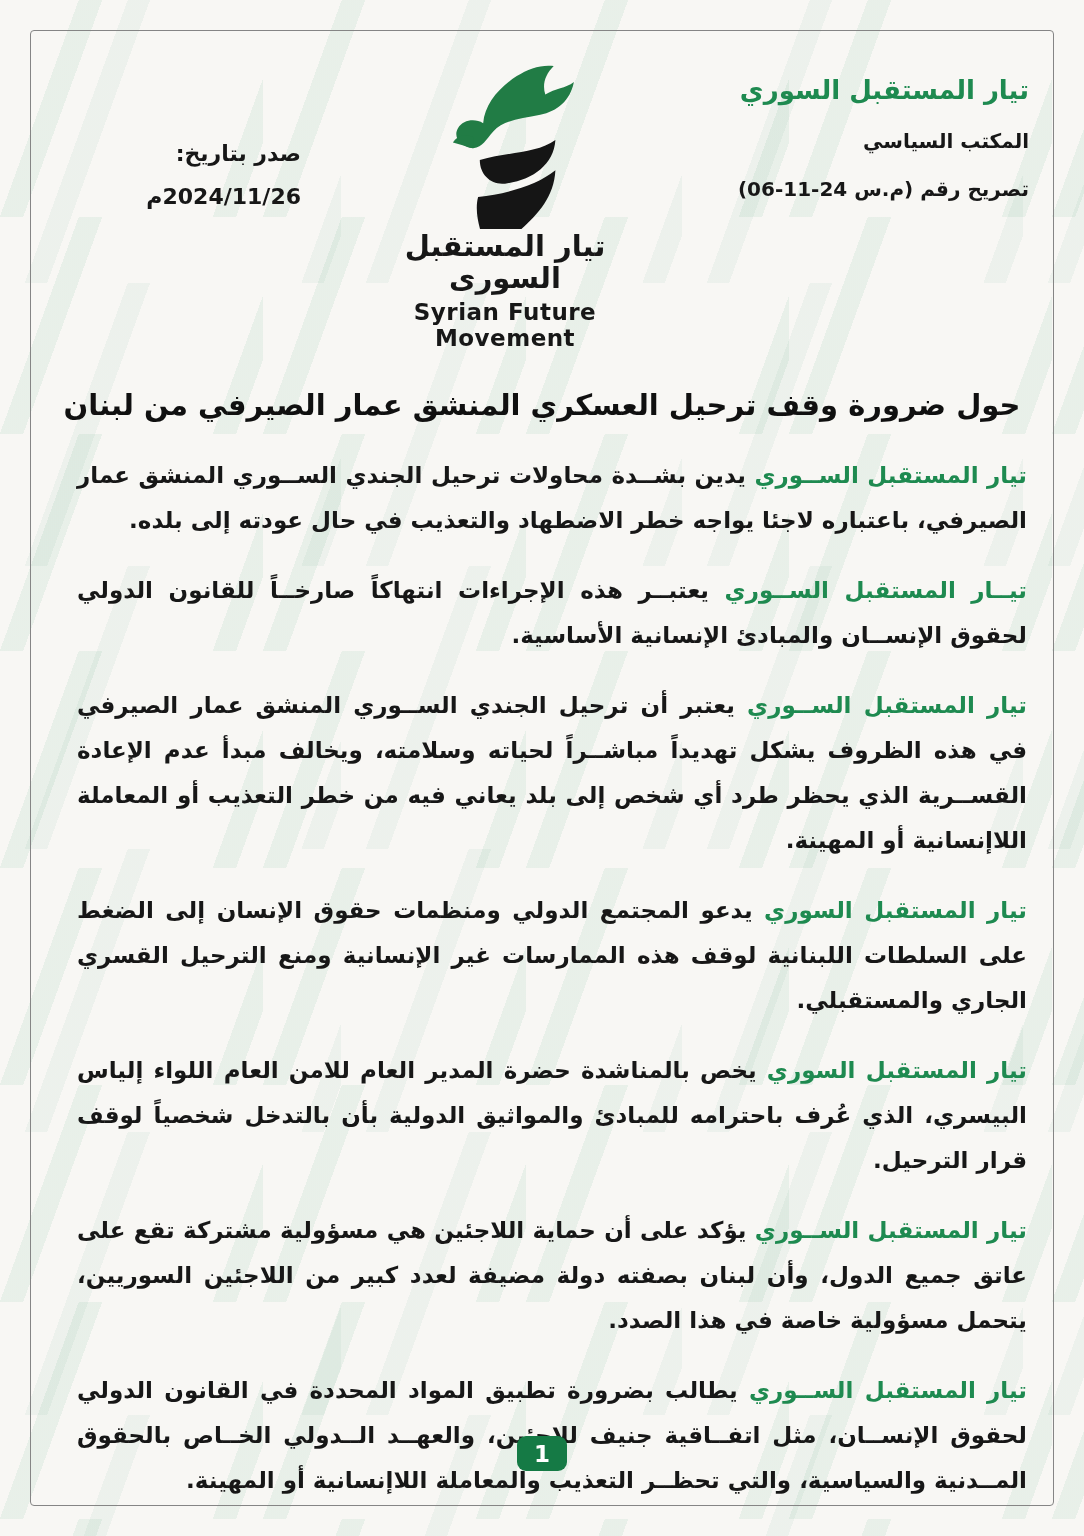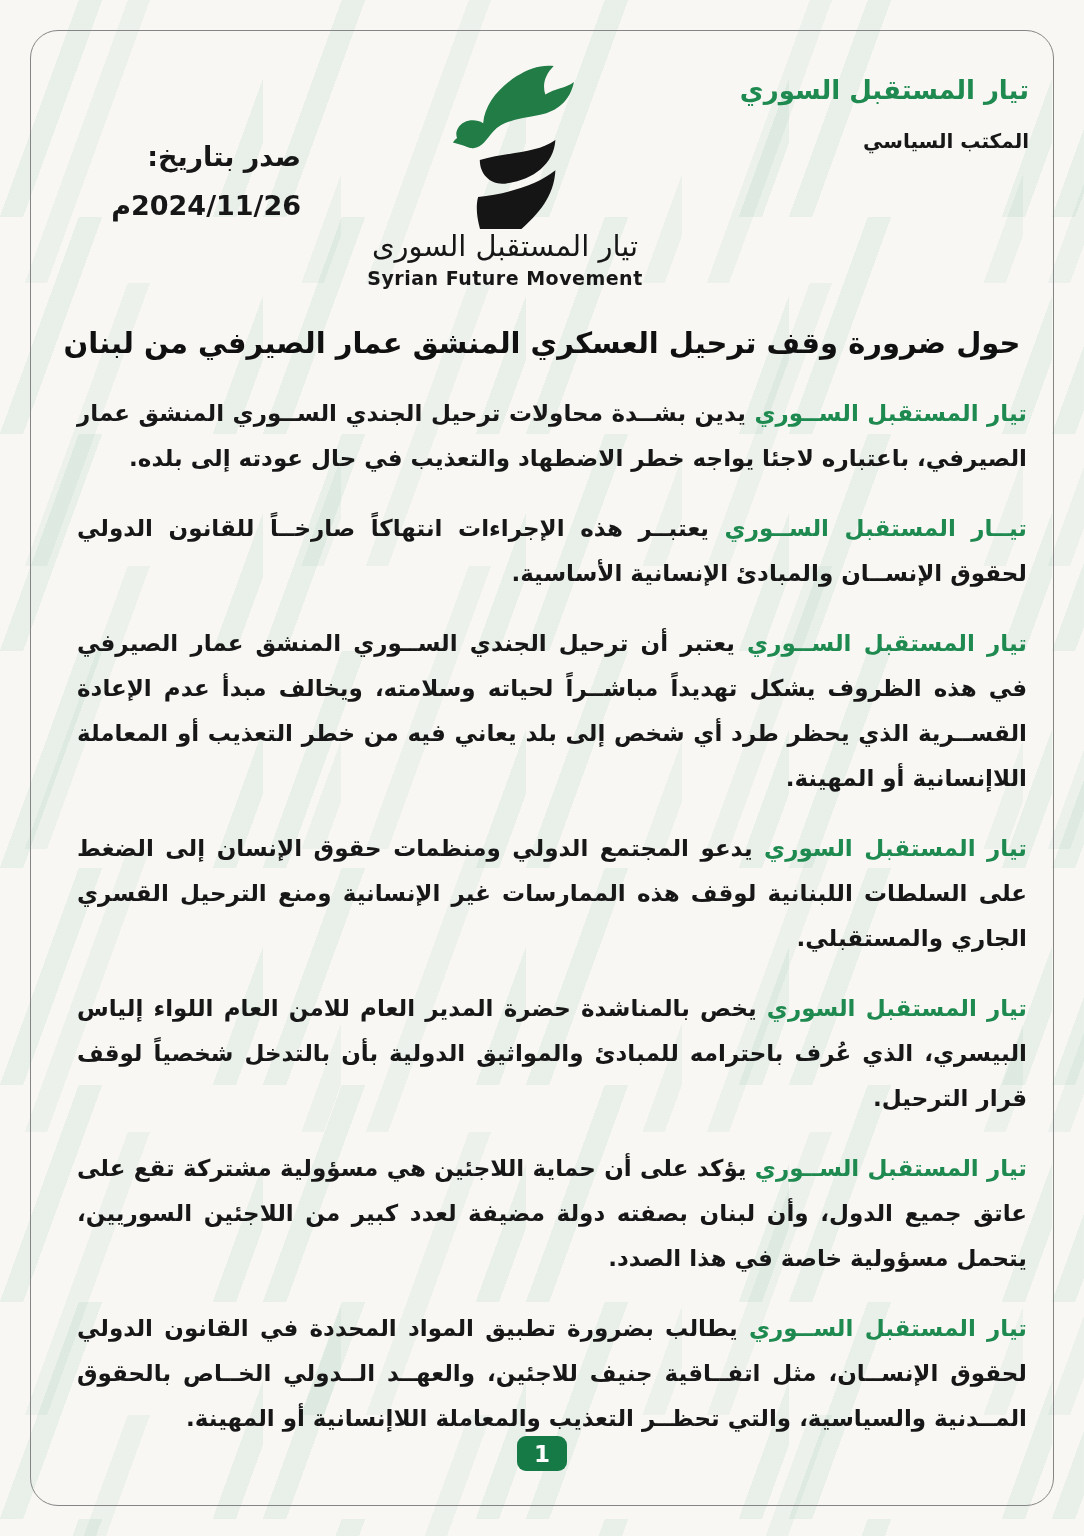--- a/index.html
+++ b/index.html
@@ -13,46 +13,46 @@
   .watermark{
     position:absolute;inset:0;pointer-events:none;
     background-image:
       repeating-linear-gradient(110deg, transparent 0 74px, rgba(32,138,83,0.07) 74px 96px, transparent 96px 200px),
       repeating-linear-gradient(110deg, transparent 0 120px, rgba(32,138,83,0.05) 120px 141px, transparent 141px 260px);
     background-size:263px 217px, 341px 283px;
   }
   .sheet{
     position:absolute;inset:30px;
     border:1.5px solid #858585;
-    border-radius:28px;
+    border-radius:4px;
     direction:rtl;
   }
   
   header{
     display:flex;justify-content:space-between;align-items:flex-start;
     padding:44px 24px 0 40px;
   }
   .hdr-org{width:320px;text-align:right;}
   .org-name{
     color:var(--accent,#1e8a50);
     font-size:26px;font-weight:800;margin:0 0 24px 0;white-space:nowrap;
   }
   .org-line{font-size:20px;font-weight:600;margin:0 0 24px 0;white-space:nowrap;}
   .hdr-logo{width:310px;text-align:center;margin-top:-14px;direction:ltr;}
   .logo-mark{display:block;margin:0 auto;}
   .logo-ar{
-    font-size:29px;font-weight:400;margin-top:2px;line-height:1.1;
+    font-size:29px;font-weight:700;margin-top:2px;line-height:1.1;
     font-family:"DejaVu Sans", sans-serif;
   }
   .logo-en{
-    font-size:19px;font-weight:800;letter-spacing:.5px;margin-top:4px;
+    font-size:23px;font-weight:800;letter-spacing:.5px;margin-top:4px;
     font-family:"DejaVu Sans", sans-serif;
   }
   .hdr-date{width:230px;text-align:right;margin-top:66px;}
-  .date-line{font-size:27px;font-weight:600;margin:0 0 18px 0;white-space:nowrap;}
+  .date-line{font-size:22px;font-weight:600;margin:0 0 18px 0;white-space:nowrap;}
   
   h1.doc-title{
     text-align:center;
     font-size:29px;font-weight:800;color:#101010;
     margin:34px 20px 12px 20px;line-height:40px;
   }
   
   main{
     margin-top:28px;
     padding:0 26px 0 46px;
@@ -78,20 +78,21 @@
 
 <div class="watermark"></div>
 
 <div class="sheet">
 
   <header>
 
     <div class="hdr-org">
       <p class="org-name">تيار المستقبل السوري</p>
       <p class="org-line">المكتب السياسي</p>
+      <p class="org-line">تصريح رقم (م.س 24-11-06)</p>
     </div>
 
     <div class="hdr-logo">
       <svg class="logo-mark" width="170" height="168" viewBox="0 0 200 200" aria-hidden="true">
 
         <path fill="#217c45" d="M62,104
           C46,102 38,90 44,80
           C50,70 64,68 74,74
           C76,52 92,32 114,18
           C128,9 144,4 158,6

